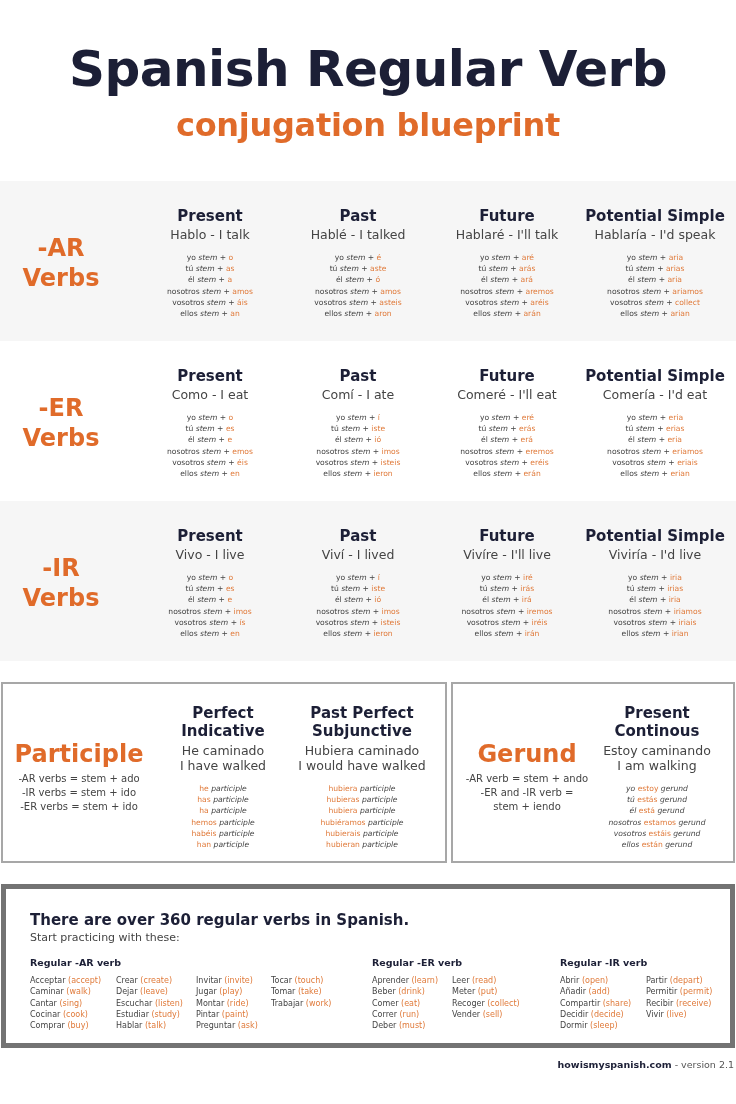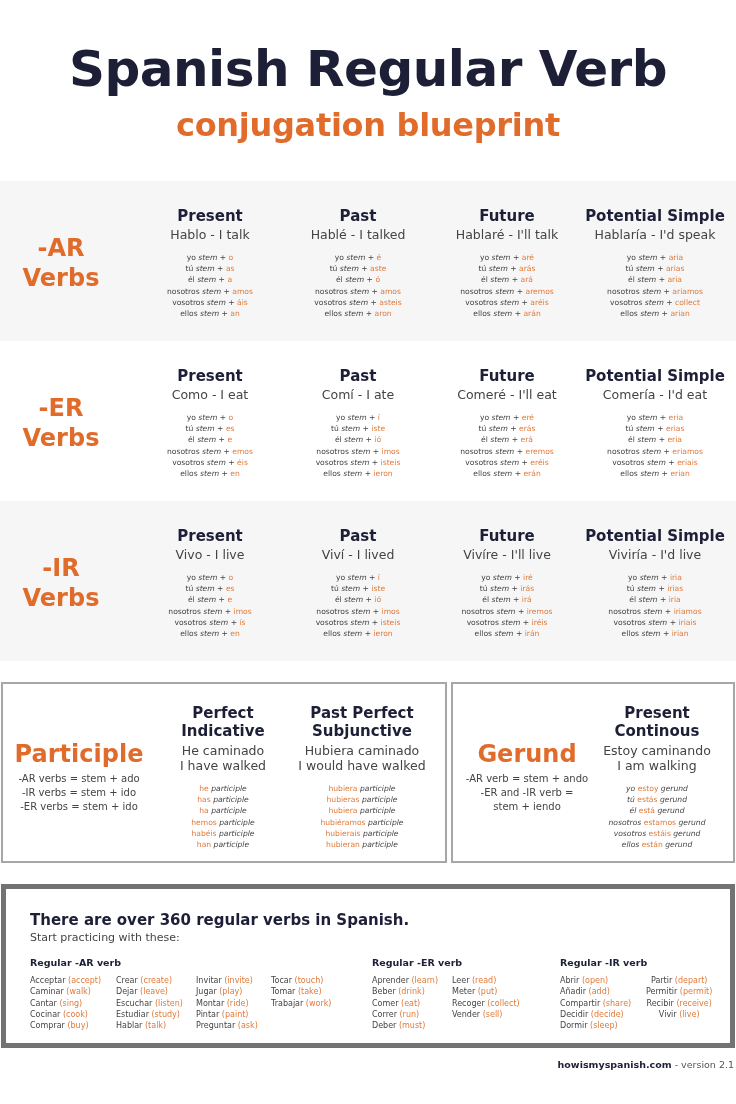--- a/index.html
+++ b/index.html
@@ -322,21 +322,21 @@
         <div class="verb-item"><span>Vender</span> <span class="tr">(sell)</span></div>
       </div>
       <div class="group-title" style="left: 554px;">Regular -IR verb</div>
       <div class="verb-col" style="left: 554px;">
         <div class="verb-item"><span>Abrir</span> <span class="tr">(open)</span></div>
         <div class="verb-item"><span>Añadir</span> <span class="tr">(add)</span></div>
         <div class="verb-item"><span>Compartir</span> <span class="tr">(share)</span></div>
         <div class="verb-item"><span>Decidir</span> <span class="tr">(decide)</span></div>
         <div class="verb-item"><span>Dormir</span> <span class="tr">(sleep)</span></div>
       </div>
-      <div class="verb-col" style="left: 640px; text-align: center;">
+      <div class="verb-col" style="left: 640px;">
         <div class="verb-item"><span>Partir</span> <span class="tr">(depart)</span></div>
         <div class="verb-item"><span>Permitir</span> <span class="tr">(permit)</span></div>
         <div class="verb-item"><span>Recibir</span> <span class="tr">(receive)</span></div>
         <div class="verb-item"><span>Vivir</span> <span class="tr">(live)</span></div>
       </div>
     </div>
 </div>
 
 <div class="footer">
   <span class="site">howismyspanish.com</span><span> - version 2.1</span>

